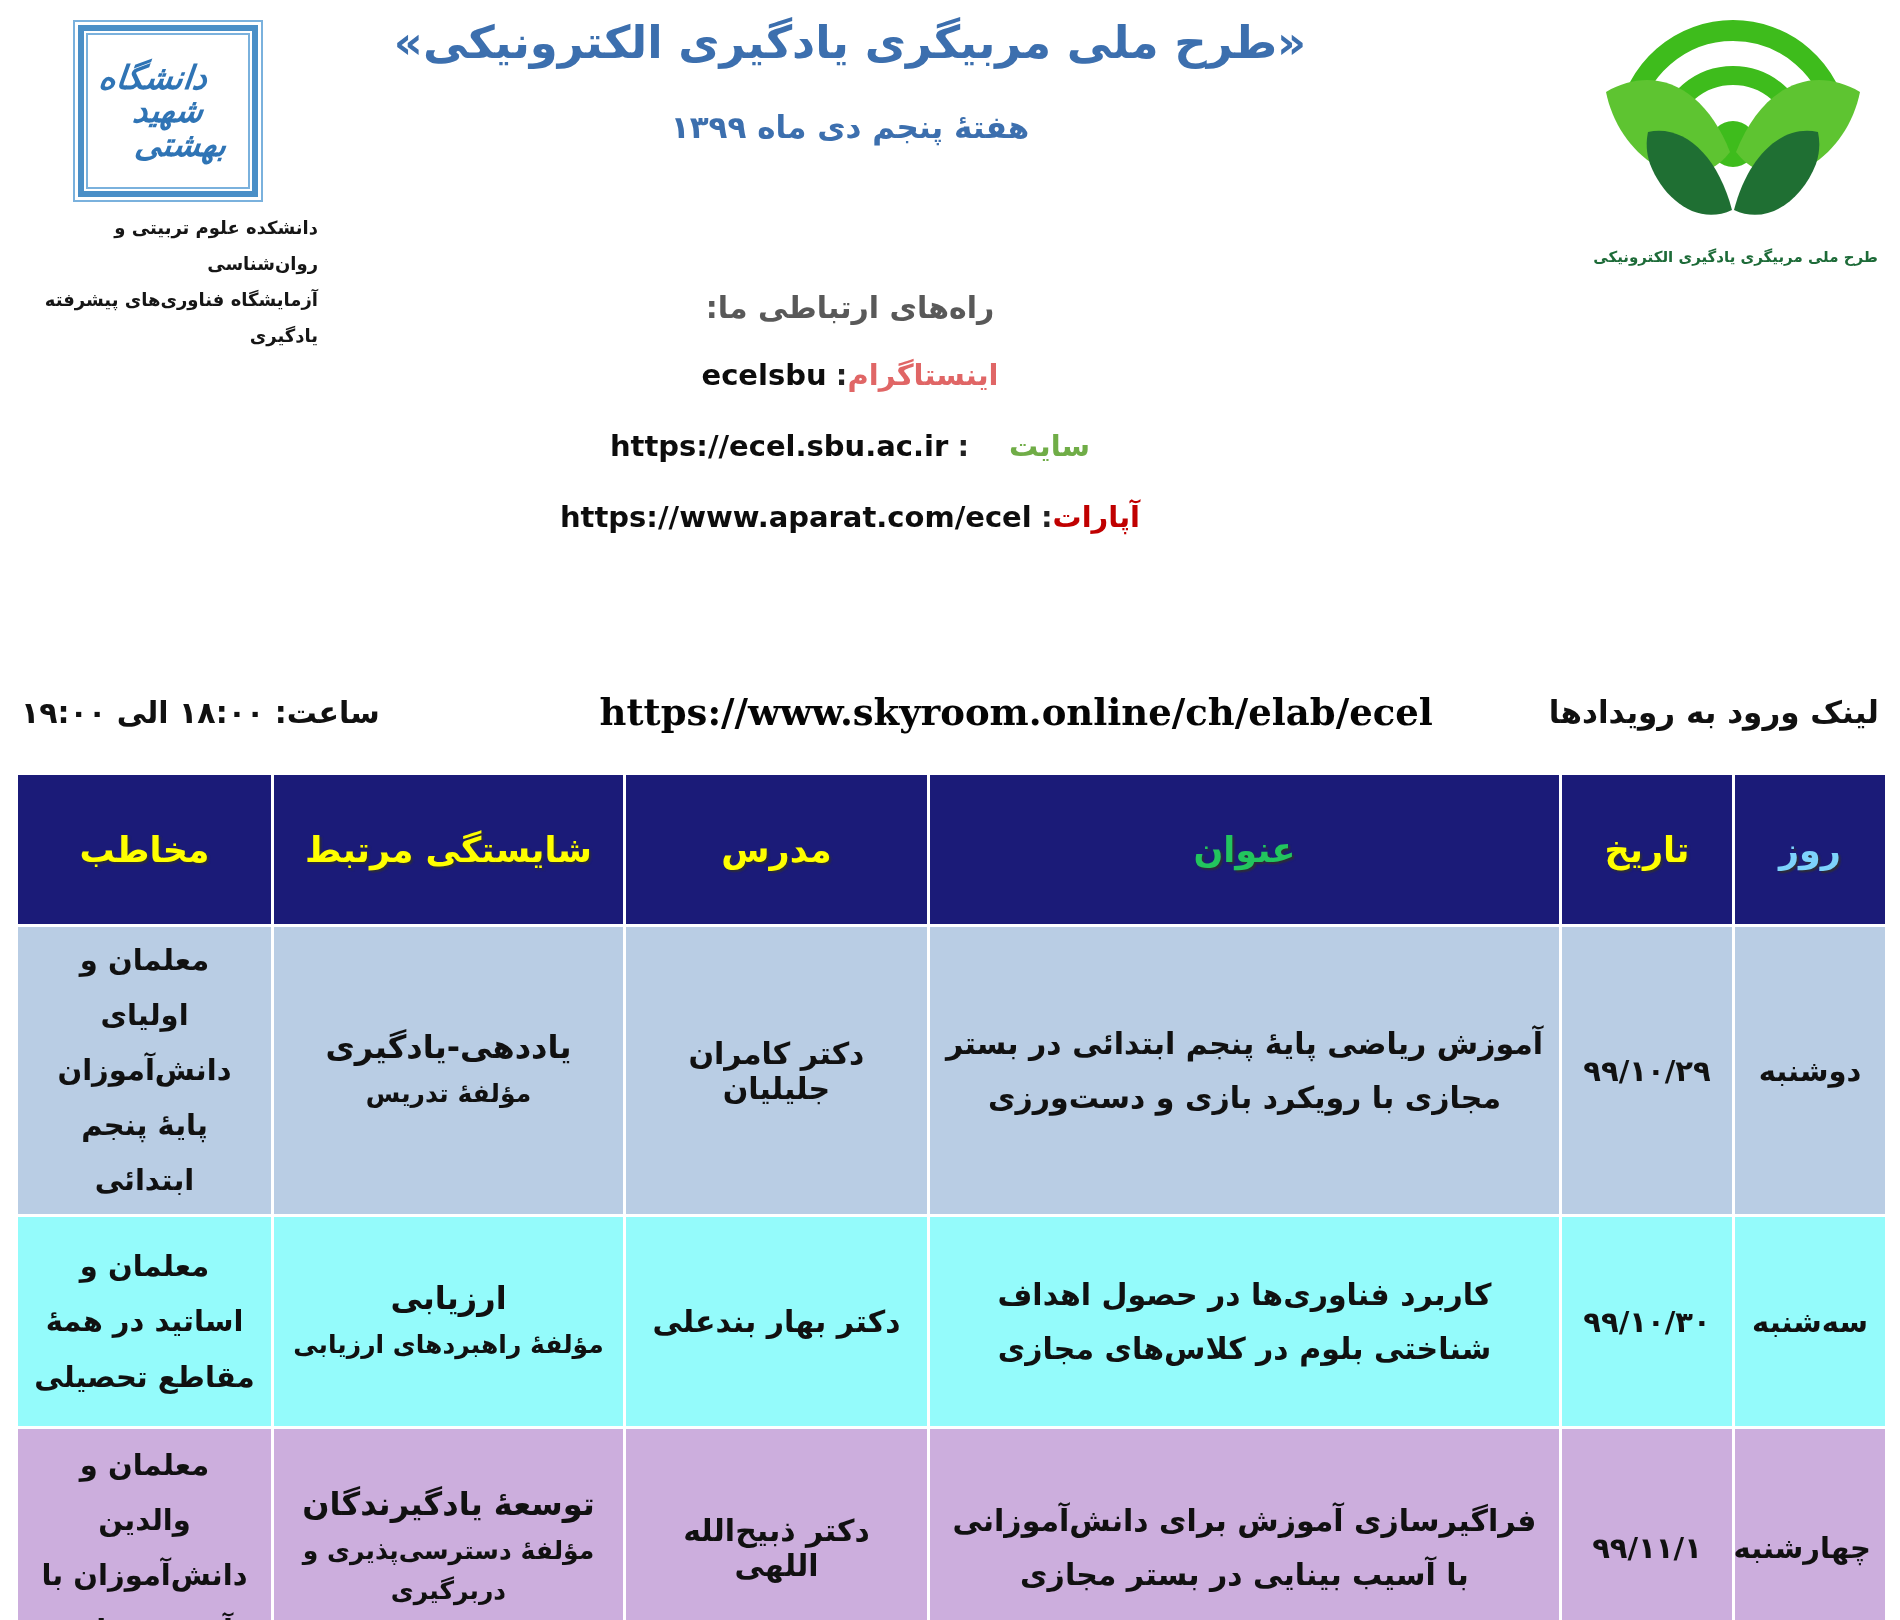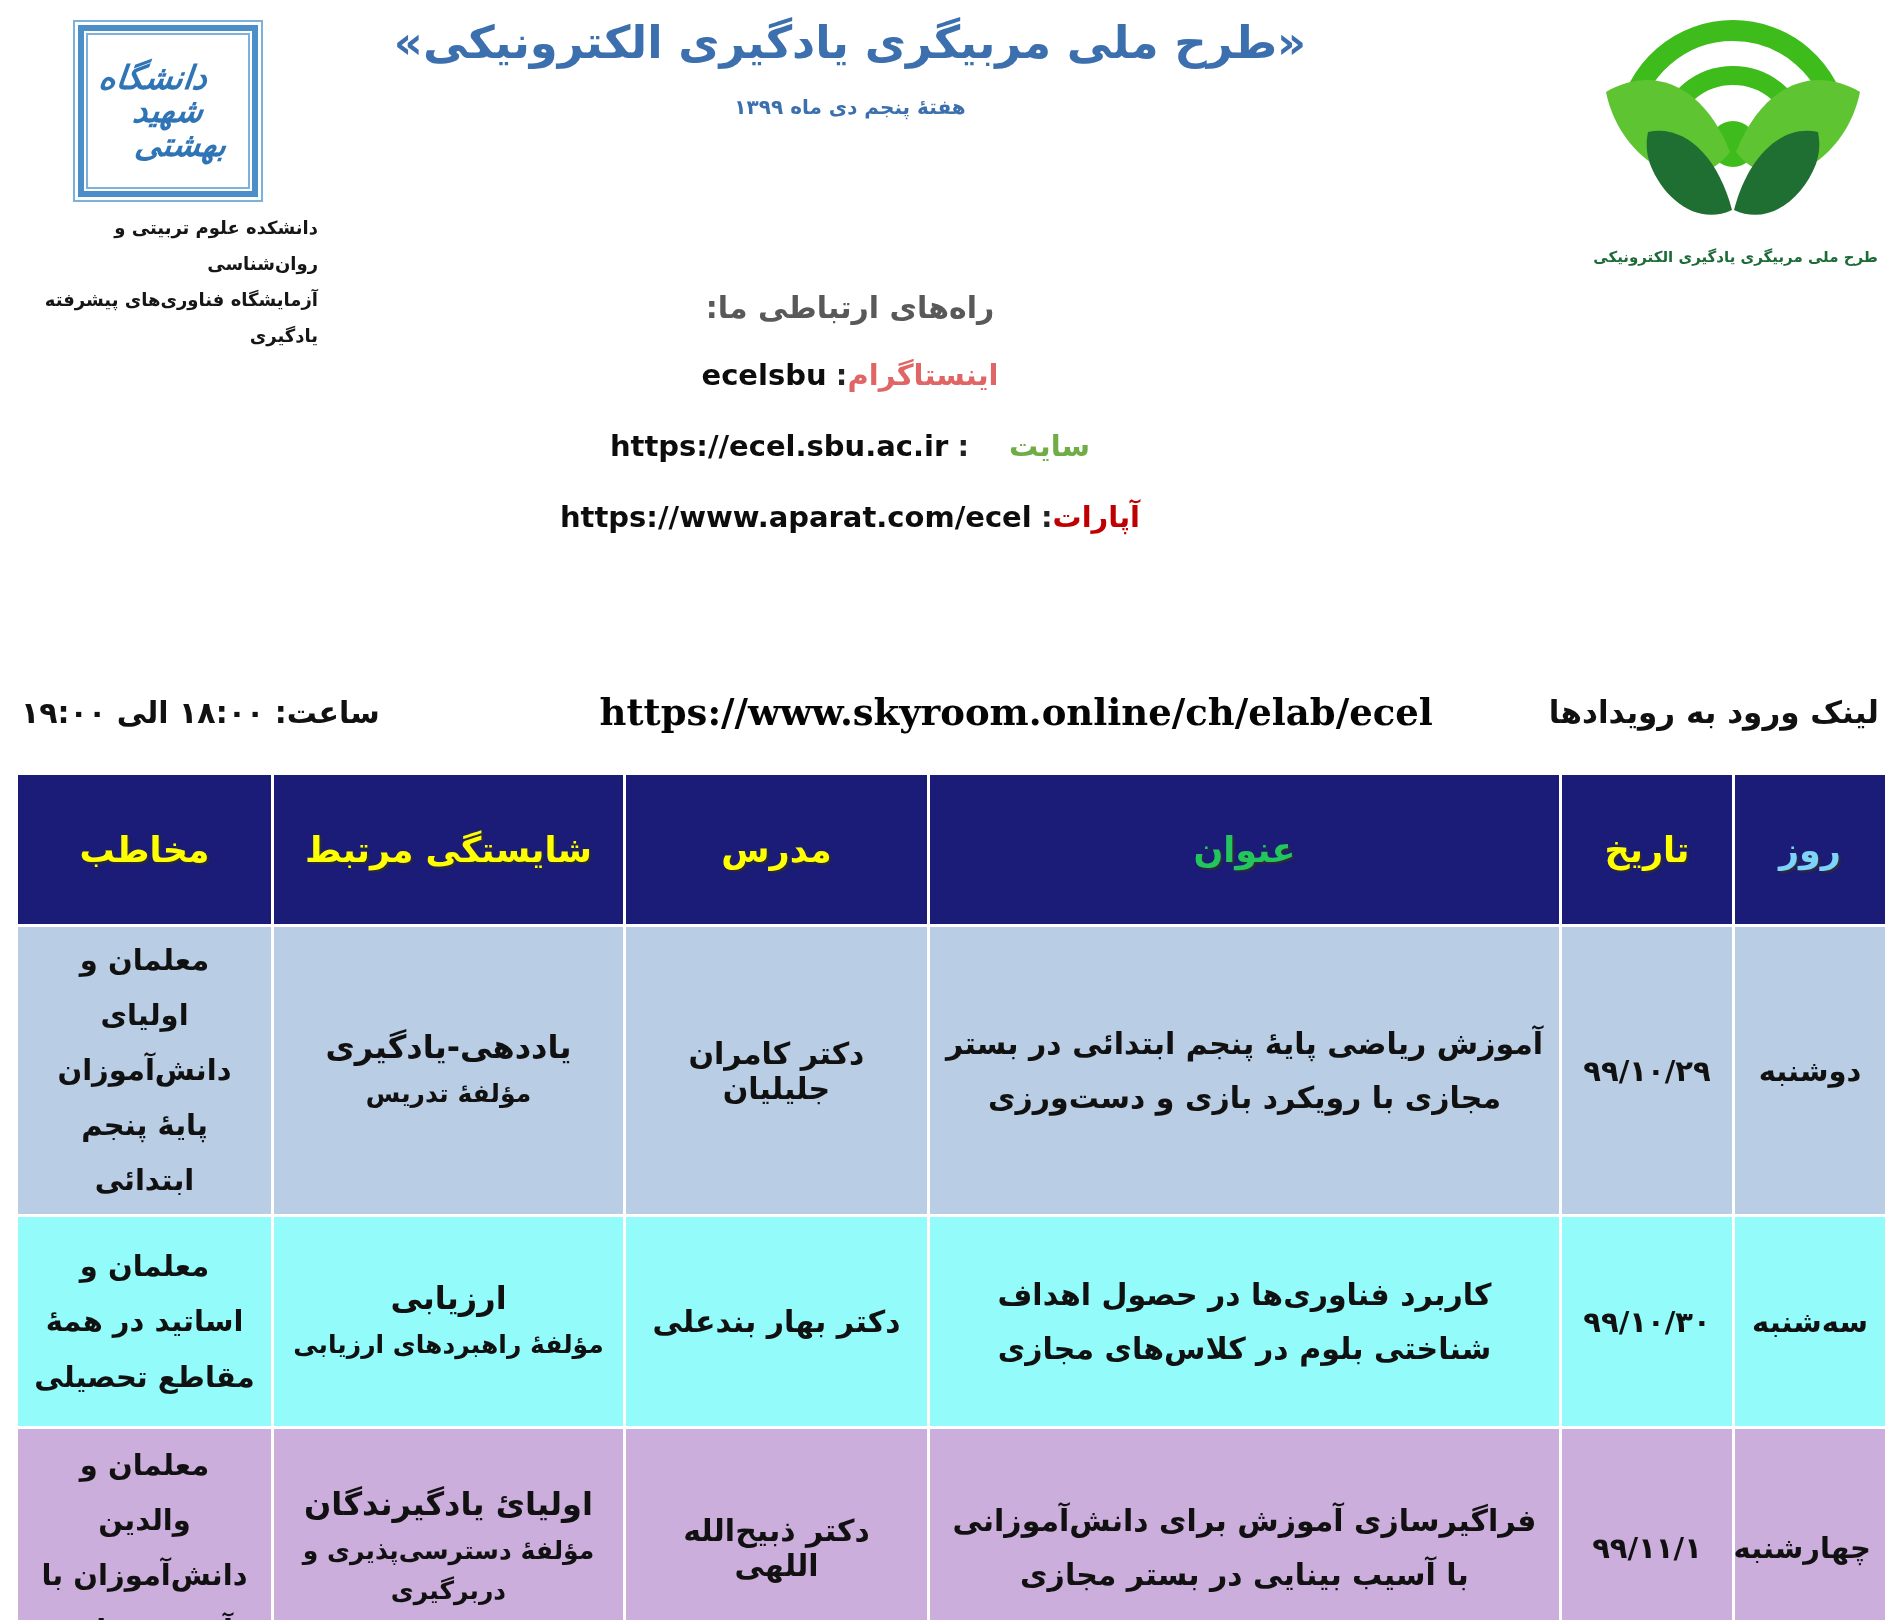--- a/index.html
+++ b/index.html
@@ -27,21 +27,21 @@
     font-size:33px; line-height:1.02; transform:none;
   }
   .sbu-word { transform:skewX(-6deg); }
   .sbu-word:nth-child(1){ margin-left:-30px; }
   .sbu-word:nth-child(3){ margin-right:-26px; }
   .faculty-lines { margin-top:8px; font-weight:bold; font-size:18px; line-height:2.0; color:#161616; }
 
   
   .title-wrap { position:absolute; left:380px; top:16px; width:940px; text-align:center; }
   .main-title { font-size:45px; font-weight:bold; }
-  .subtitle  { font-size:20px; font-weight:bold; margin-top:26px; }
+  .subtitle  { font-size:31px; font-weight:bold; margin-top:40px; }
 
   
   .project-block { position:absolute; right:22px; top:4px; width:290px; }
   .project-logo-svg { display:block; margin:0 auto; }
   .project-caption { margin-top:2px; font-size:15px; font-weight:bold; }
 
   
   .contact { position:absolute; left:380px; top:290px; width:940px; text-align:center; }
   .contact-heading { font-size:30px; font-weight:bold; margin-bottom:28px; }
   .contact-line { font-size:29px; margin-bottom:26px; line-height:1.55; }
@@ -220,21 +220,21 @@
       <td>
           <div class="cell-date">۹۹/۱۱/۱</div>
         </td>
       <td>
           <div class="cell-title">فراگیرسازی آموزش برای دانش‌آموزانی با آسیب بینایی در بستر مجازی</div>
         </td>
       <td>
           <div class="cell-instructor">دکتر ذبیح‌الله اللهی</div>
         </td>
       <td>
-        <div class="comp-main">اولیایٔ یادگیرندگان</div>
+        <div class="comp-main">توسعهٔ یادگیرندگان</div>
         <div class="comp-sub">مؤلفهٔ دسترسی‌پذیری و دربرگیری</div>
       </td>
       <td>
           <div class="cell-audience">معلمان و والدین دانش‌آموزان با آسیب بینایی</div>
         </td>
     </tr>
   </tbody>
 </table>
 
 </body></html>

